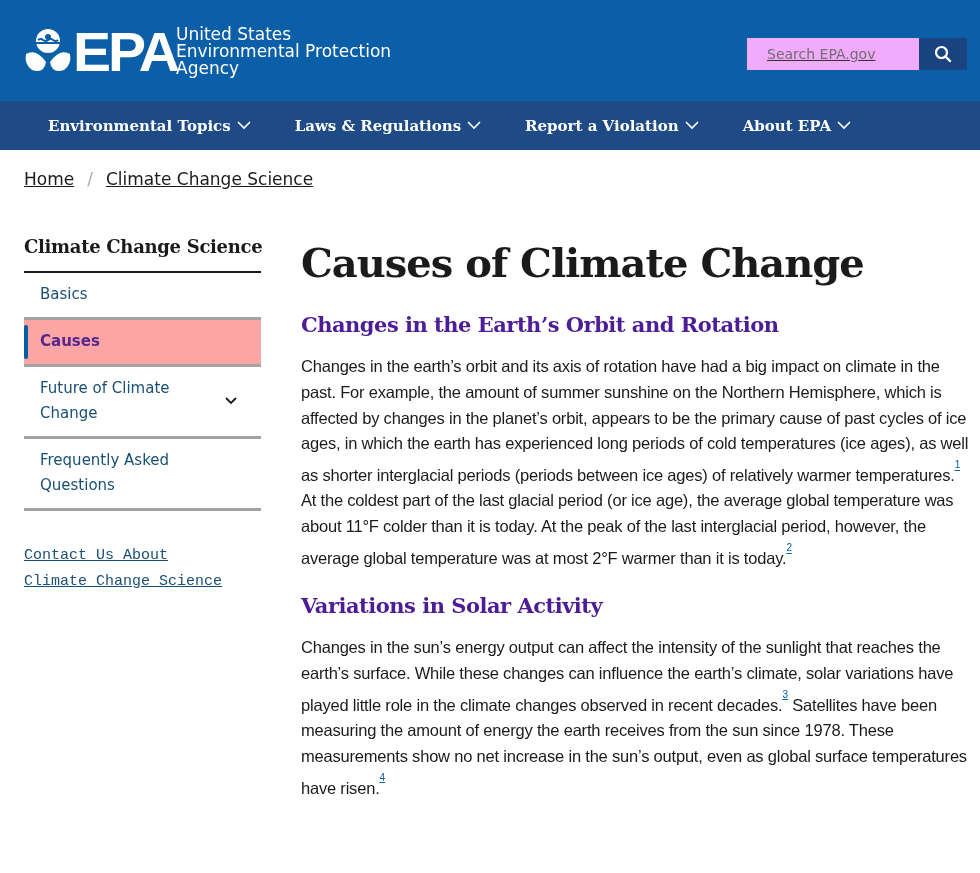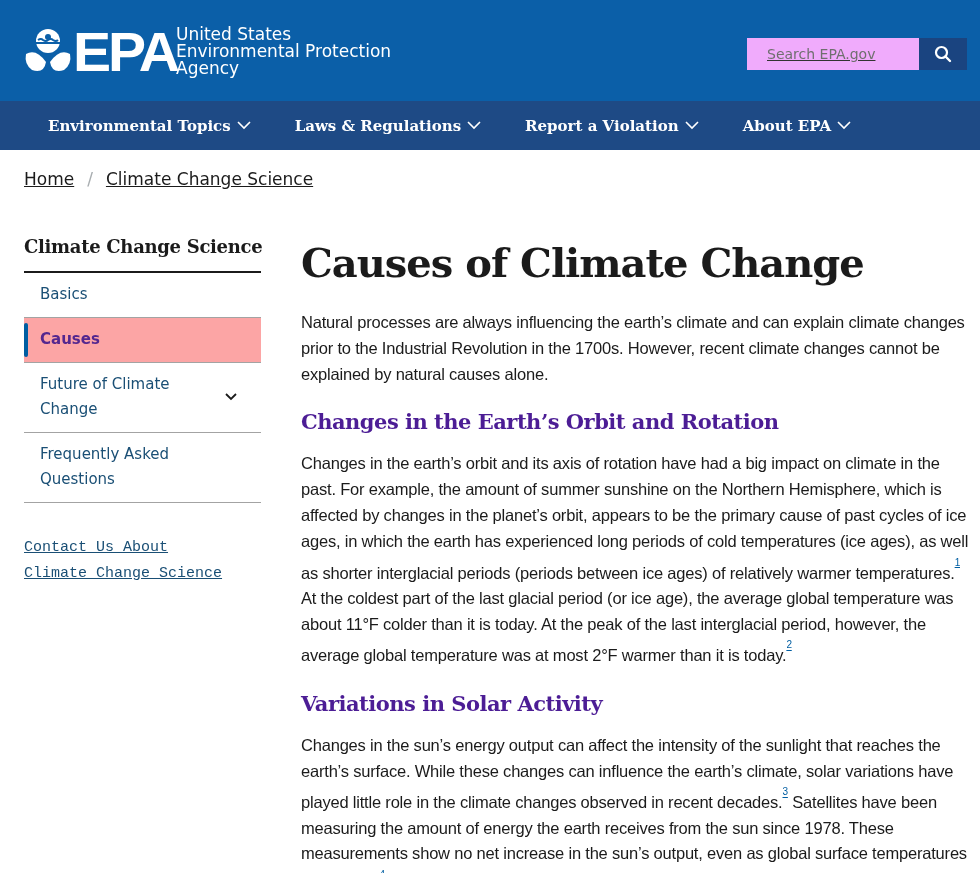--- a/index.html
+++ b/index.html
@@ -26,21 +26,21 @@
 
   
   .breadcrumb { position: absolute; left: 24px; top: 169px; display: flex; align-items: center; font-family: "DejaVu Sans", sans-serif; font-size: 17px; justify-content: center; }
   .breadcrumb a { color: #1b1b1b; text-decoration: underline; }
   .breadcrumb .sep { color: #a9aeb1; margin: 0 13px; }
 
   
   .sidebar { position: absolute; left: 24px; top: 236px; width: 237px; }
   .sidebar-title { font-family: "DejaVu Serif", serif; font-weight: bold; font-size: 18px; color: #1b1b1b; padding-bottom: 14px; border-bottom: 2px solid #1b1b1b; white-space: nowrap; letter-spacing: -0.3px; }
   .side-list { list-style: none; }
-  .side-item { border-bottom: 1px solid #a3a3a3; padding: 9px 16px 10px 16px; font-family: "DejaVu Sans", sans-serif; font-size: 15px; line-height: 25px; color: #1a4f75; cursor: pointer; position: relative; display: flex; justify-content: space-between; align-items: center; }
+  .side-item { border-bottom: 3px solid #a3a3a3; padding: 9px 16px 10px 16px; font-family: "DejaVu Sans", sans-serif; font-size: 15px; line-height: 25px; color: #1a4f75; cursor: pointer; position: relative; display: flex; justify-content: space-between; align-items: center; }
   .side-item.active { background: #fca5a5; color: #54278f; font-weight: bold; }
   .side-item.active::before { content: ""; position: absolute; left: 0; top: 5px; bottom: 5px; width: 4px; background: #005ea2; border-radius: 2px; }
   .side-item .chev { margin-right: 8px; }
   .contact-link { display: block; margin-top: 32px; font-family: Liberation Mono, monospace; font-size: 15px; line-height: 26px; color: #1a4f75; text-decoration: underline; width: 210px; }
 
   
   .main { position: absolute; left: 301px; top: 236px; width: 668px; }
   h1 { font-family: "DejaVu Serif", serif; font-weight: bold; font-size: 40px; line-height: 54px; color: #1b1b1b; letter-spacing: -1px; margin-bottom: 20px; white-space: nowrap; }
   h2 { font-family: "DejaVu Serif", serif; font-weight: bold; font-size: 21px; line-height: 30px; color: #4c1d95; letter-spacing: -0.5px; margin: 20px 0 14px 0; white-space: nowrap; }
   p { font-family: "Liberation Sans", sans-serif; font-size: 16.5px; line-height: 25.8px; color: #1b1b1b; letter-spacing: -0.2px; }
@@ -128,20 +128,19 @@
     </li>
     <li class="side-item">
       <span>Frequently Asked Questions</span>
     </li>
   </ul>
   <a href="#" class="contact-link">Contact Us About Climate Change Science</a>
 </aside>
 
 <main class="main">
   <h1>Causes of Climate Change</h1>
-  <p>Natural processes are always influencing the earth’s climate and can explain climate changes prior to the Industrial Revolution in the 1700s. However, recent climate changes cannot be explained by natural causes alone.</p>
 
   <h2>Changes in the Earth’s Orbit and Rotation</h2>
   <p><span>Changes in the earth’s orbit and its axis of rotation have had a big impact on climate in the past. For example, the amount of summer sunshine on the Northern Hemisphere, which is affected by changes in the planet’s orbit, appears to be the primary cause of past cycles of ice ages, in which the earth has experienced long periods of cold temperatures (ice ages), as well as shorter interglacial periods (periods between ice ages) of relatively warmer temperatures.</span><sup><a href="#">1</a></sup><span> At the coldest part of the last glacial period (or ice age), the average global temperature was about 11°F colder than it is today. At the peak of the last interglacial period, however, the average global temperature was at most 2°F warmer than it is today.</span><sup><a href="#">2</a></sup></p>
 
   <h2>Variations in Solar Activity</h2>
   <p><span>Changes in the sun’s energy output can affect the intensity of the sunlight that reaches the earth’s surface. While these changes can influence the earth’s climate, solar variations have played little role in the climate changes observed in recent decades.</span><sup><a href="#">3</a></sup><span> Satellites have been measuring the amount of energy the earth receives from the sun since 1978. These measurements show no net increase in the sun’s output, even as global surface temperatures have risen.</span><sup><a href="#">4</a></sup></p>
 </main>
 
 </body></html>

